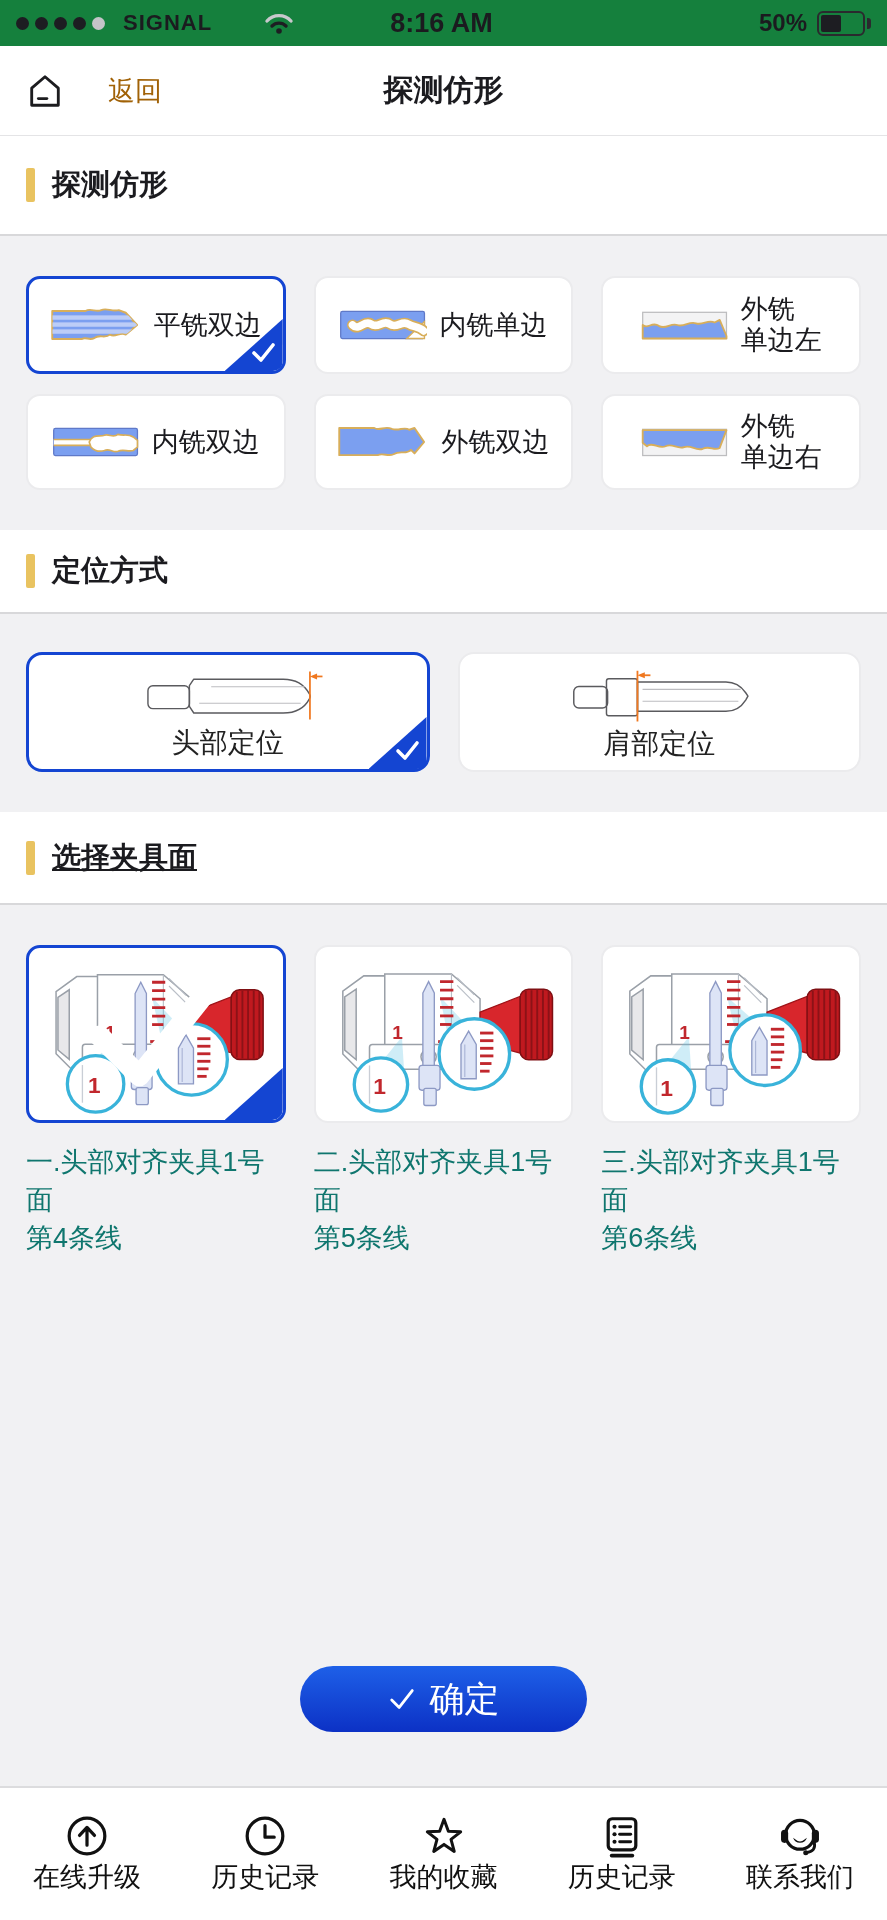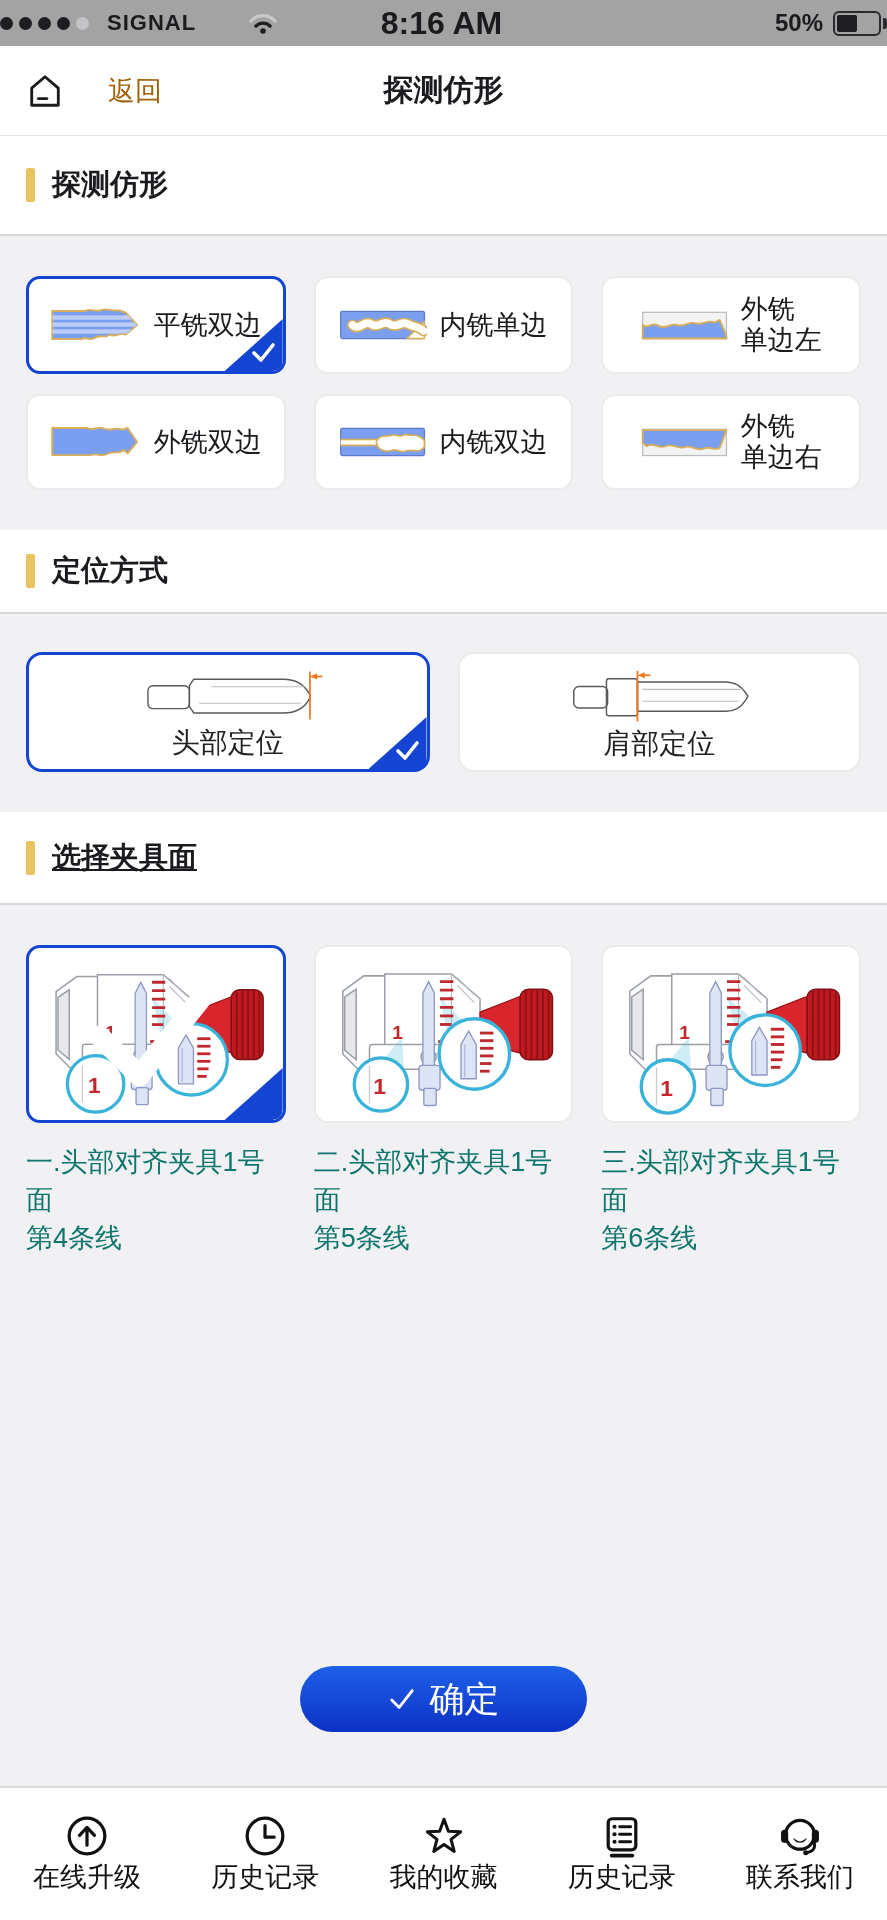--- a/index.html
+++ b/index.html
@@ -11,27 +11,27 @@
     --knob-red:#d8262c;
     --tick-red:#c1272d;
     --key-blue:#7b9ff0;
     --key-outline:#d8ae5a;
   }
   *{box-sizing:border-box;margin:0;padding:0;}
   body{width:887px;height:1920px;margin:0;font-family:"Liberation Sans","DejaVu Sans",sans-serif;background:#fff;color:#1b1b1f;}
   .screen{width:887px;height:1920px;display:flex;flex-direction:column;overflow:hidden;}
 
   
-  .status-bar{height:46px;flex:0 0 46px;display:flex;align-items:center;padding:0 0;position:relative;background:#a3a3a3;gap:48px;}
+  .status-bar{height:46px;flex:0 0 46px;display:flex;align-items:center;padding:0 16px;position:relative;background:#15803d;gap:48px;}
   .sb-left{display:flex;align-items:center;gap:6px;}
   .sig-dot{width:13px;height:13px;border-radius:50%;background:#1d1d22;}
   .sig-dot.dim{background:#c4c4c8;}
   .sb-carrier{font-size:22px;font-weight:600;letter-spacing:1px;margin-left:12px;}
   .sb-wifi{margin-left:46px;display:flex;align-items:center;}
-  .sb-time{position:absolute;left:0;right:4px;text-align:center;font-size:32px;font-weight:600;}
+  .sb-time{position:absolute;left:0;right:4px;text-align:center;font-size:27px;font-weight:600;}
   .sb-right{margin-left:auto;display:flex;align-items:center;gap:10px;z-index:1;}
   .sb-batt-pct{font-size:24px;font-weight:600;}
   .bat{width:48px;height:25px;border:2.5px solid #2a2a2e;border-radius:6px;padding:2px;display:flex;}
   .bat-fill{width:50%;height:100%;background:#1d1d22;border-radius:2px;}
   .bat-tip{width:4px;height:11px;background:#2a2a2e;border-radius:0 3px 3px 0;align-self:center;margin-left:2px;}
 
   
   .app-header{height:90px;flex:0 0 90px;display:flex;align-items:center;padding:0 26px;border-bottom:1px solid #e4e4e6;position:relative;background:#fff;}
   .back-label{font-size:27px;margin-left:44px;color:#a16207;}
   .app-title{position:absolute;left:0;right:0;text-align:center;font-size:30px;font-weight:700;pointer-events:none;}
@@ -195,42 +195,42 @@
           </svg>
         </span>
         <span class="opt-label">
           <span>外铣</span>
           <span>单边左</span>
         </span>
       </div>
 
       <div class="opt-card">
         <span class="opt-icon">
-          <svg viewBox="0 0 104 48" width="92" height="42">
-            <path d="M2,8 H42 C48,12 54,5 62,9 C70,12 76,6 82,10 L88,8 L99,24 L88,37 L84,33 C78,39 72,33 64,38 C58,41 52,36 46,39 H2 Z" fill="var(--key-blue)" stroke="var(--key-outline)" stroke-width="2.2" stroke-linejoin="round"></path>
-          </svg>
-        </span>
-        <span class="opt-label">
-          <span>外铣双边</span>
-          <span></span>
-        </span>
-      </div>
-
-      <div class="opt-card">
-        <span class="opt-icon">
           <svg viewBox="0 0 104 40" width="88" height="34">
             <rect x="2" y="4" width="99" height="32" fill="var(--key-blue)" stroke="#5f79c8" stroke-width="1.5" rx="2"></rect>
             <rect x="2" y="17" width="44" height="7" fill="#fff"></rect>
             <line x1="2" y1="17" x2="46" y2="17" stroke="var(--key-outline)" stroke-width="1.8"></line>
             <line x1="2" y1="24" x2="46" y2="24" stroke="var(--key-outline)" stroke-width="1.8"></line>
             <path d="M44,20 C48,10 56,14 62,12 C68,10 72,16 78,11 C84,13 90,10 96,14 L101,18 L101,26 L96,30 C90,32 84,28 78,31 C72,33 68,27 62,30 C56,32 50,30 46,26 Z" fill="#fff" stroke="var(--key-outline)" stroke-width="2"></path>
           </svg>
         </span>
         <span class="opt-label">
           <span>内铣双边</span>
+          <span></span>
+        </span>
+      </div>
+
+      <div class="opt-card">
+        <span class="opt-icon">
+          <svg viewBox="0 0 104 48" width="92" height="42">
+            <path d="M2,8 H42 C48,12 54,5 62,9 C70,12 76,6 82,10 L88,8 L99,24 L88,37 L84,33 C78,39 72,33 64,38 C58,41 52,36 46,39 H2 Z" fill="var(--key-blue)" stroke="var(--key-outline)" stroke-width="2.2" stroke-linejoin="round"></path>
+          </svg>
+        </span>
+        <span class="opt-label">
+          <span>外铣双边</span>
           <span></span>
         </span>
       </div>
 
       <div class="opt-card">
         <span class="opt-icon">
           <svg viewBox="0 0 104 40" width="88" height="34">
             <rect x="2" y="5" width="99" height="31" fill="#f3f3f4" stroke="#bdbdbf" stroke-width="1.5"></rect>
             <path d="M2,6 H101 L93,27 C87,31 81,24 73,28 C65,31 59,23 51,26 C43,29 37,21 29,25 C21,29 13,19 7,25 L2,21 Z" fill="var(--key-blue)" stroke="var(--key-outline)" stroke-width="2.2" stroke-linejoin="round"></path>
           </svg>

